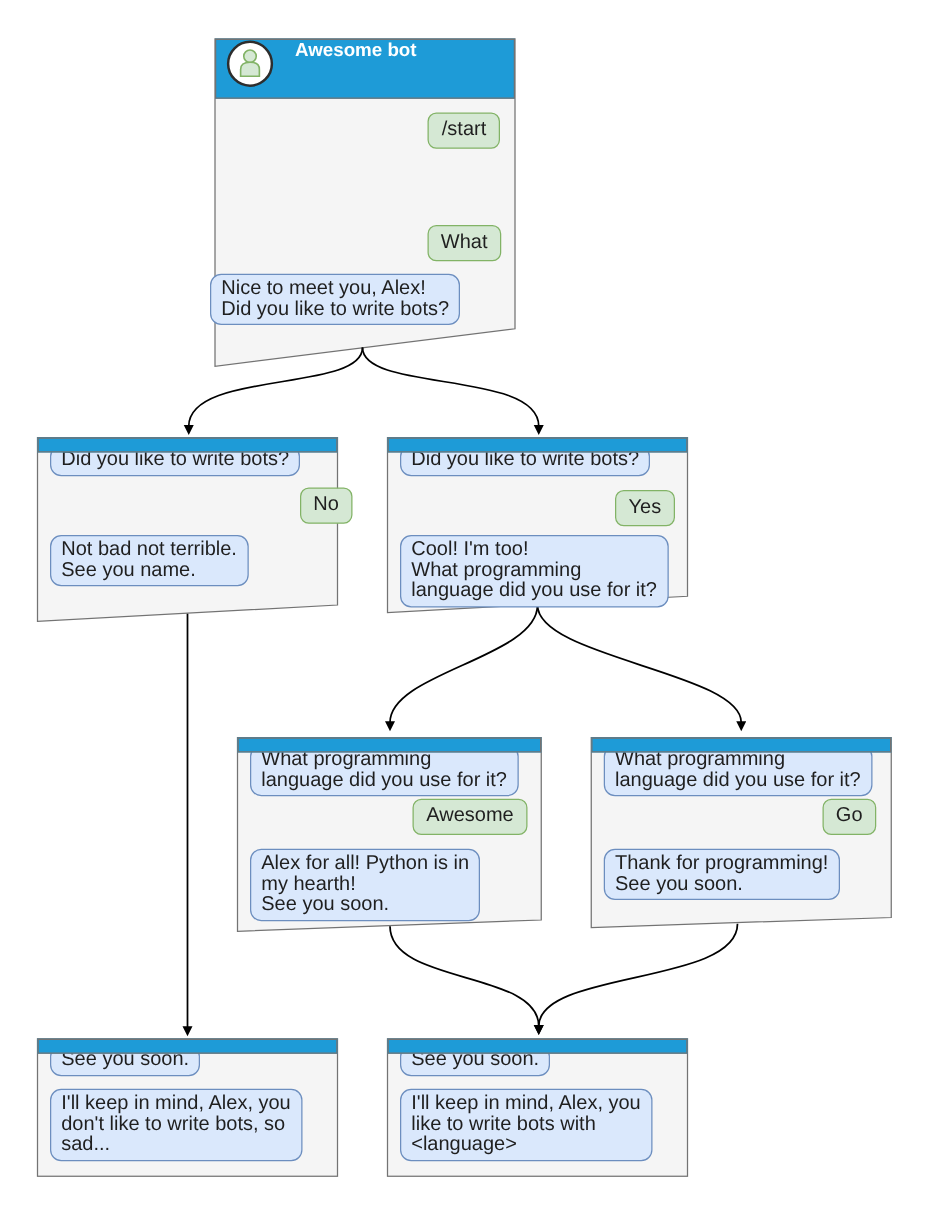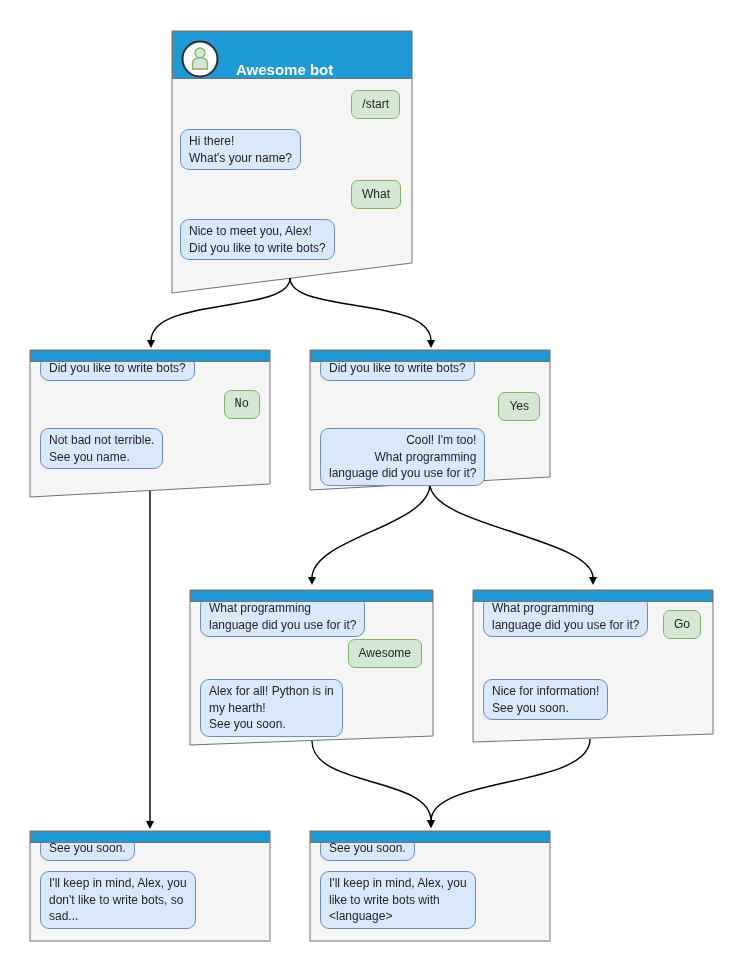--- a/index.html
+++ b/index.html
@@ -6,33 +6,33 @@
   #canvas {
     position:relative; width:743px; height:971px; overflow:hidden;
     font-family:"Liberation Sans", sans-serif; background:#ffffff;
   }
   svg.layer { position:absolute; left:0; top:0; z-index:0; }
   .card  { fill:#F5F5F5; stroke:#737373; stroke-width:1; }
   .edge  { fill:none; stroke:#000000; stroke-width:1.4; marker-end:url(#ah); }
 
   .bubble {
     position:absolute; box-sizing:border-box; z-index:1;
-    font-size:12px; line-height:16.5px; white-space:pre; color:#1f1f1f;
+    font-size:16px; line-height:16.5px; white-space:pre; color:#1f1f1f;
     border-radius:9px;
   }
   .bot-b  { background:#DAE8FC; border:1px solid #6C8EBF; padding:3px 8px; }
   .user-b { background:#D5E8D4; border:1px solid #82B366; padding:5px 10px; border-radius:7px; }
 
   .bar {
     position:absolute; box-sizing:border-box; z-index:2;
     background:#1E9BD7; border:1px solid #737373;
   }
   .win-header {
     position:absolute; left:172px; top:31px; width:240px; height:48px;
-    display:flex; align-items:flex-end; gap:17px; padding-left:8px;
+    display:flex; align-items:flex-start; gap:17px; padding-left:8px;
     box-sizing:border-box;
   }
   .win-title { color:#ffffff; font-size:15px; font-weight:bold; }
 </style>
 </head>
 <body>
 
 <div id="canvas">
 
   <svg class="layer" width="743" height="971" viewBox="0 0 743 971">
@@ -69,48 +69,46 @@
   </div>
 
   <div class="bar" style="left:30px;  top:350px; width:240px; height:12px;"></div>
   <div class="bar" style="left:310px; top:350px; width:240px; height:12px;"></div>
   <div class="bar" style="left:190px; top:590px; width:243px; height:12px;"></div>
   <div class="bar" style="left:473px; top:590px; width:240px; height:12px;"></div>
   <div class="bar" style="left:30px;  top:831px; width:240px; height:12px;"></div>
   <div class="bar" style="left:310px; top:831px; width:240px; height:12px;"></div>
 
   <div class="bubble user-b" style="right:343px; top:90px;">/start</div>
-  <div class="bubble bot-b" style="left:180px; top:129px;">Hi there!
-What's your name?</div>
   <div class="bubble user-b" style="right:342px; top:180px;">What</div>
-  <div class="bubble bot-b" style="left:180px; top:219px;">Nice to meet you, Alex!
+  <div class="bubble bot-b" style="left:168px; top:219px;">Nice to meet you, Alex!
 Did you like to write bots?</div>
 
   <div class="bubble bot-b" style="left:40px;  top:356px;">Did you like to write bots?</div>
-  <div class="bubble user-b" style="right:483px; top:390px;font-family:Liberation Mono, monospace;">No</div>
+  <div class="bubble user-b" style="right:461px; top:390px;">No</div>
   <div class="bubble bot-b" style="left:40px;  top:428px;">Not bad not terrible.
 See you name.</div>
 
   <div class="bubble bot-b" style="left:320px; top:356px;">Did you like to write bots?</div>
   <div class="bubble user-b" style="right:203px; top:392px;">Yes</div>
-  <div class="bubble bot-b" style="left:320px; top:428px;text-align:right;">Cool! I'm too!
+  <div class="bubble bot-b" style="left:320px; top:428px;">Cool! I'm too!
 What programming
 language did you use for it?</div>
 
   <div class="bubble bot-b" style="left:200px; top:596px;">What programming
 language did you use for it?</div>
   <div class="bubble user-b" style="right:321px; top:639px;">Awesome</div>
   <div class="bubble bot-b" style="left:200px; top:679px;">Alex for all! Python is in
 my hearth!
 See you soon.</div>
 
   <div class="bubble bot-b" style="left:483px; top:596px;">What programming
 language did you use for it?</div>
-  <div class="bubble user-b" style="right:42px; top:610px;">Go</div>
-  <div class="bubble bot-b" style="left:483px; top:679px;">Nice for information!
+  <div class="bubble user-b" style="right:42px; top:639px;">Go</div>
+  <div class="bubble bot-b" style="left:483px; top:679px;">Thank for programming!
 See you soon.</div>
 
   <div class="bubble bot-b" style="left:40px; top:836px;">See you soon.</div>
   <div class="bubble bot-b" style="left:40px; top:871px;">I'll keep in mind, Alex, you
 don't like to write bots, so
 sad...</div>
 
   <div class="bubble bot-b" style="left:320px; top:836px;">See you soon.</div>
   <div class="bubble bot-b" style="left:320px; top:871px;">I'll keep in mind, Alex, you
 like to write bots with

